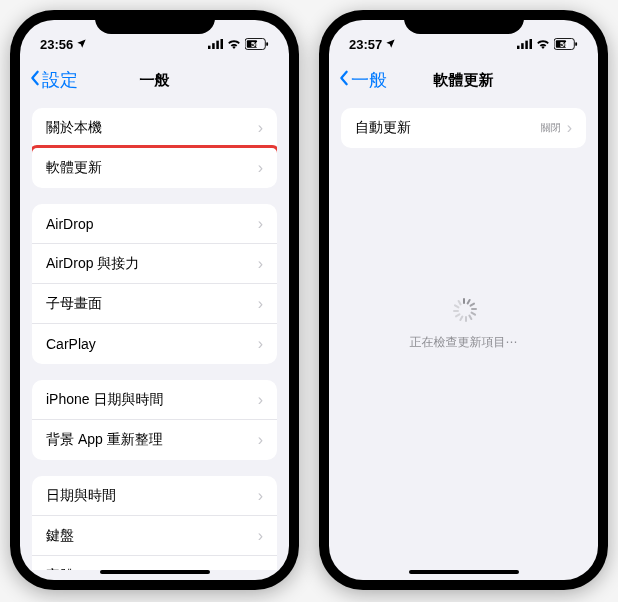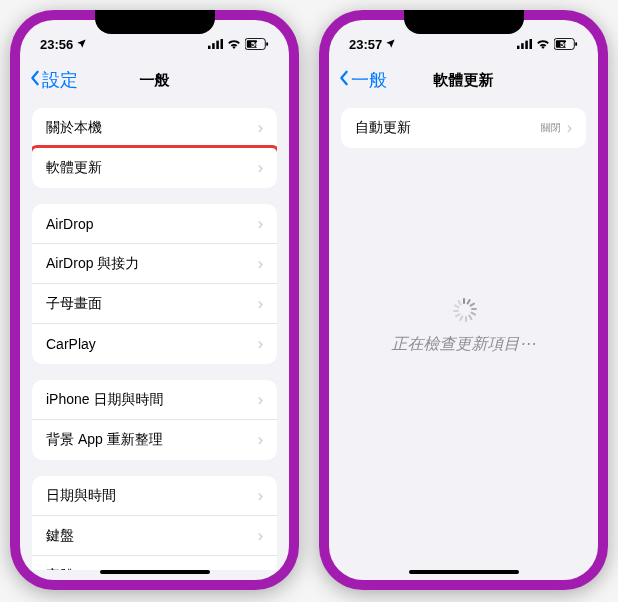--- a/index.html
+++ b/index.html
@@ -8,21 +8,21 @@
       font-family: -apple-system, BlinkMacSystemFont, "Segoe UI", sans-serif;
       display: flex;
       gap: 20px;
       padding: 10px;
       width: 618px;
       height: 602px;
     }
     .phone {
       width: 290px;
       height: 580px;
-      background: #a21caf;
+      background: #000000;
       border-radius: 44px;
       padding: 10px;
       position: relative;
       box-shadow: 0 4px 20px rgba(0,0,0,0.3);
     }
     .screen {
       width: 100%;
       height: 100%;
       background: #f2f2f7;
       border-radius: 34px;
@@ -138,23 +138,22 @@
       position: absolute;
       left: 50%;
       top: 0;
       width: 2px;
       height: 6px;
       background: #8e8e93;
       border-radius: 1px;
       transform-origin: 1px 12px;
     }
     .loading-text {
-      font-size: 16px;
+      font-size: 12px;
       color: #8e8e93;
-      font-style: italic;
     }
   </style>
 </head>
 <body>
 
 <div class="phone">
   <div class="notch"></div>
   <div class="screen">
     <div class="status-bar">
       <div class="status-left">

